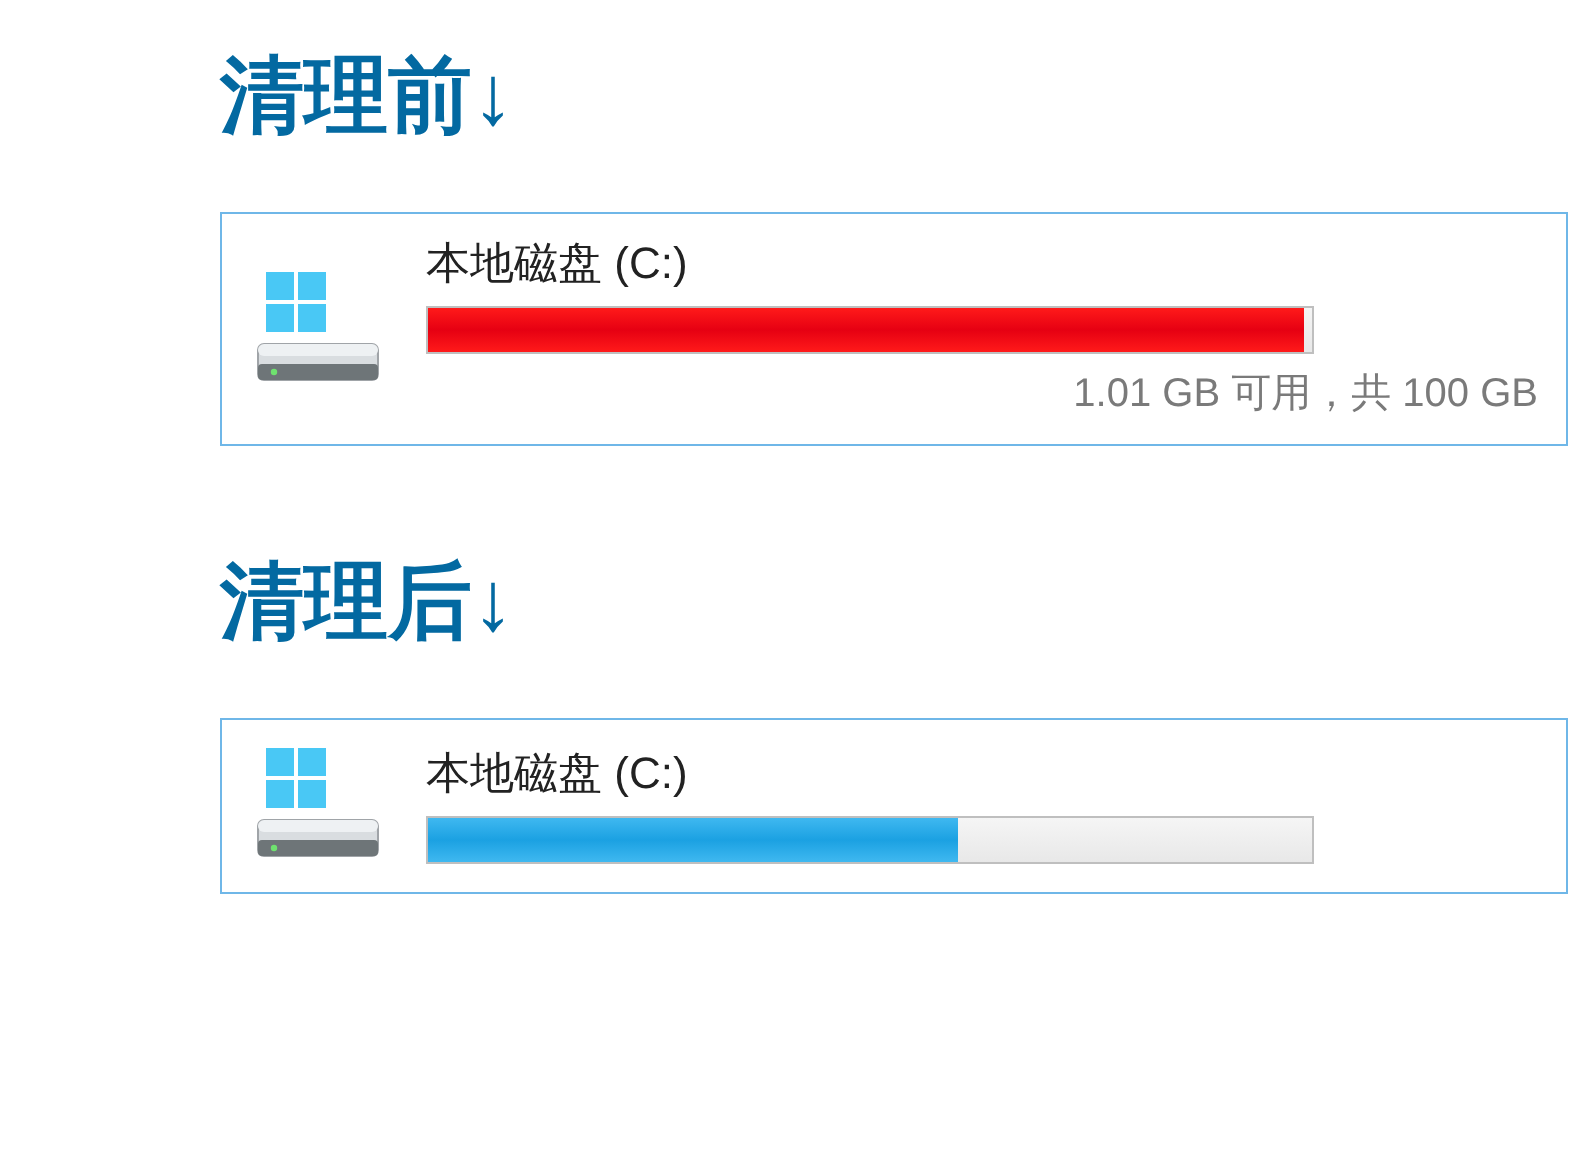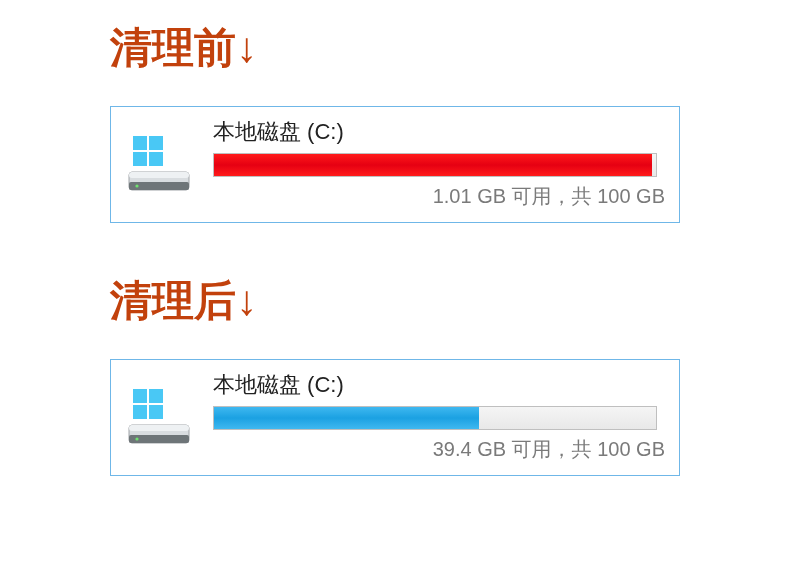--- a/index.html
+++ b/index.html
@@ -4,28 +4,28 @@
   <style>
     * { margin: 0; padding: 0; box-sizing: border-box; }
     body {
       font-family: "Microsoft YaHei", "Segoe UI", sans-serif;
       background: #ffffff;
       width: 791px;
       height: 581px;
       padding: 20px 0 0 110px;
     }
     .section-label {
-      color: #c2410c;
+      color: #0369a1;
       font-size: 42px;
       font-weight: 700;
       margin-bottom: 30px;
     }
     .drive-card {
       border: 1px solid #6fb7e8;
-      width: 570px;
+      width: 674px;
       padding: 10px 14px 12px 14px;
       display: flex;
       align-items: center;
       gap: 18px;
       margin-bottom: 50px;
     }
     .drive-icon {
       flex: 0 0 70px;
       display: flex;
       align-items: center;
@@ -115,15 +115,14 @@
         <rect x="4" y="50" width="60" height="8" rx="2" fill="#6e7578"></rect>
         <circle cx="12" cy="54" r="1.6" fill="#6fe26f"></circle>
       </g>
     </svg>
   </div>
   <div class="drive-info">
     <div class="drive-name">本地磁盘 (C:)</div>
     <div class="usage-bar">
       <div class="usage-fill fill-blue" style="width:60%"></div>
     </div>
-    <div class="drive-stats">39.4 GB 可用，共 100 GB</div>
   </div>
 </div>
 
 </body></html>

